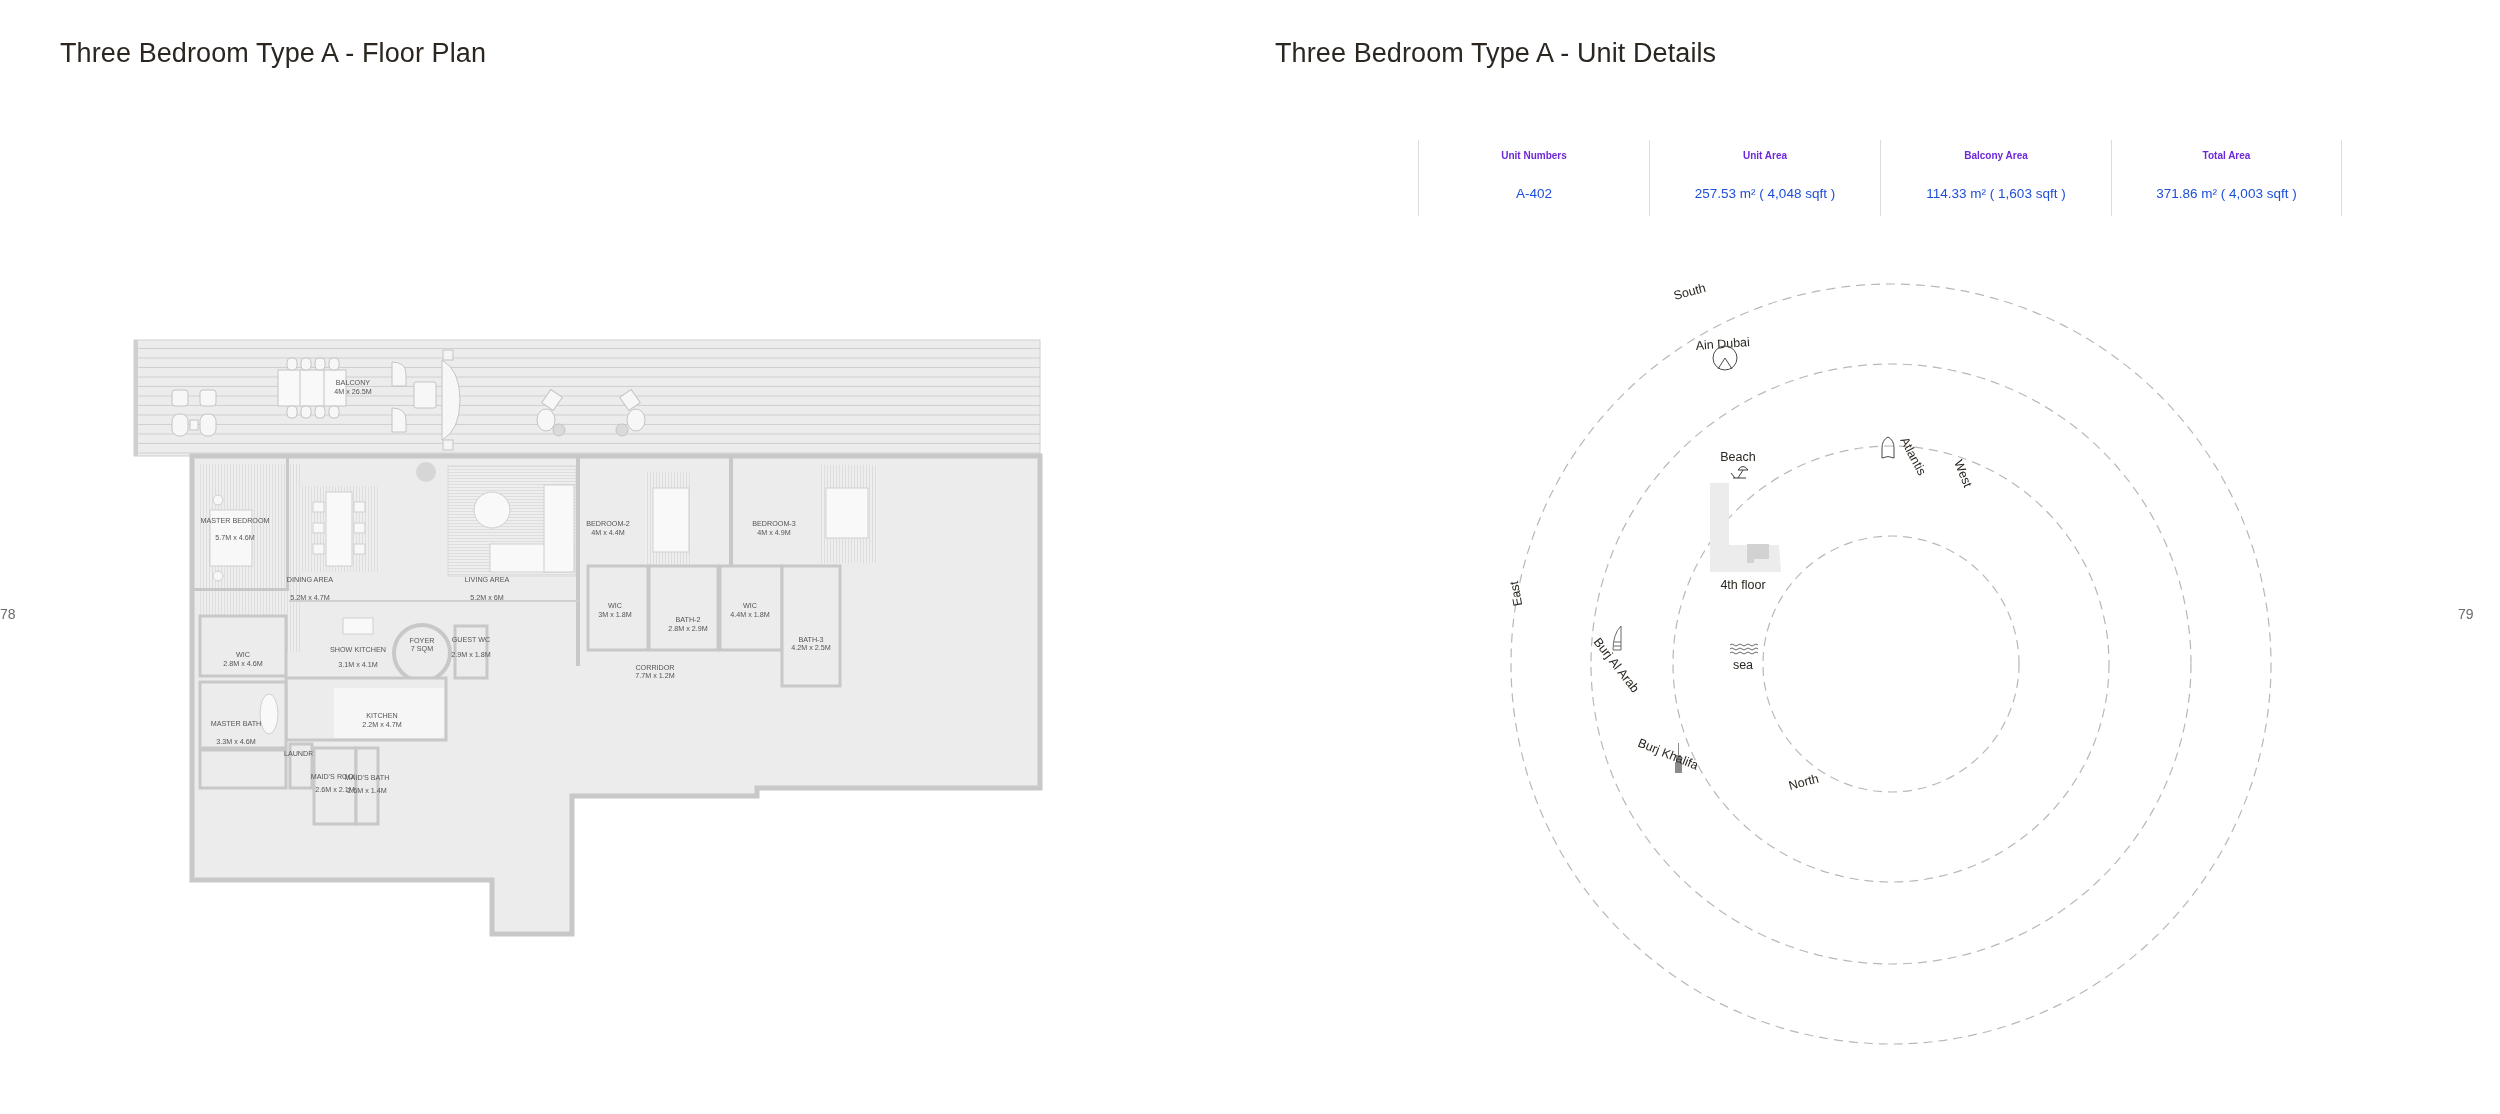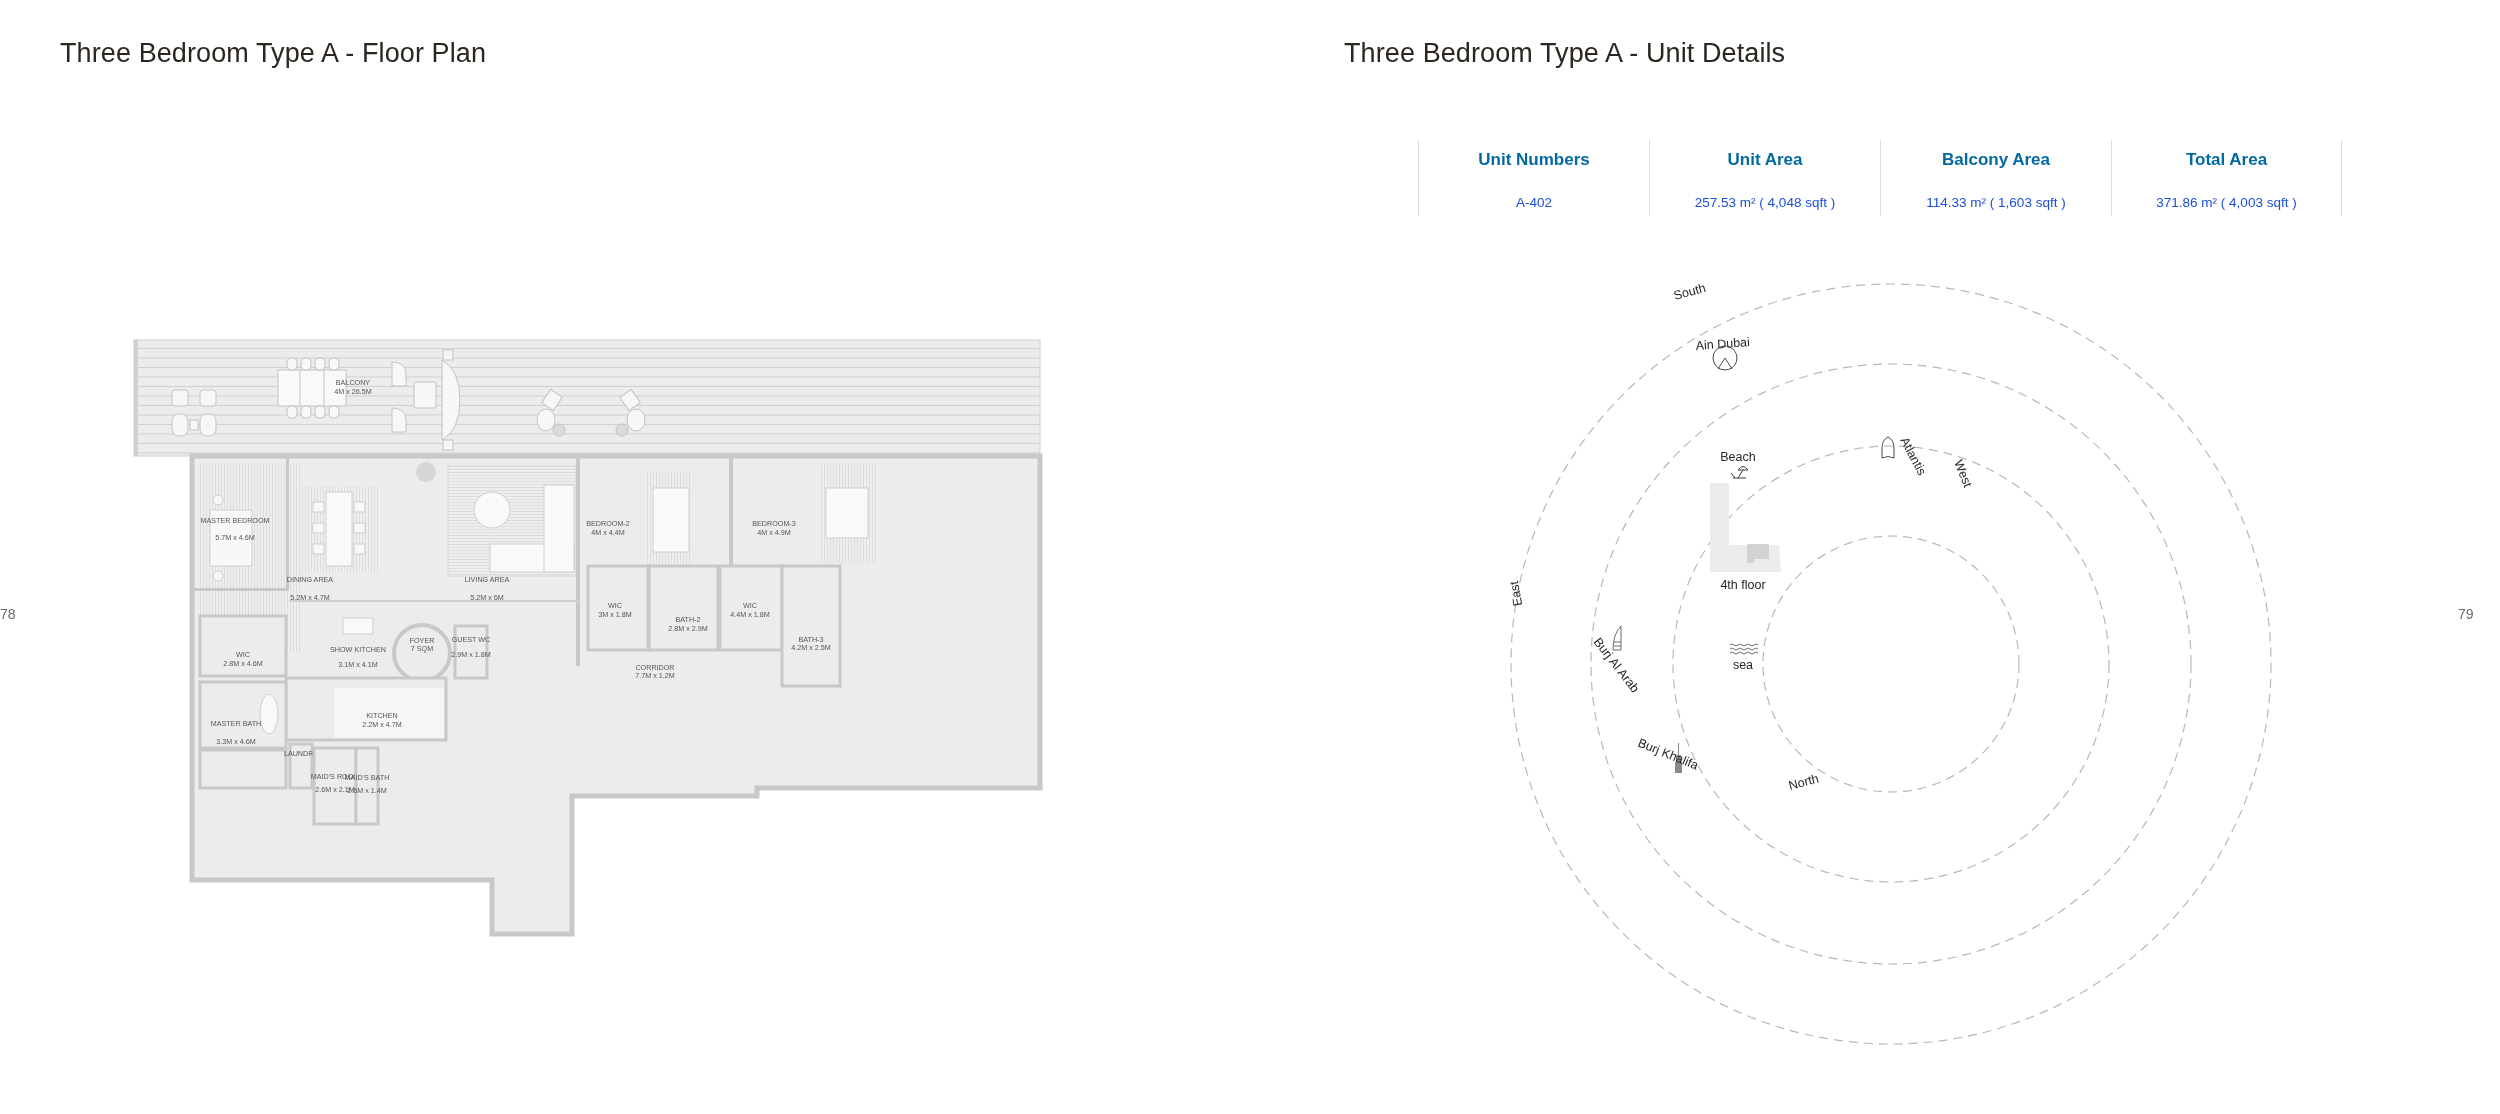--- a/index.html
+++ b/index.html
@@ -1,29 +1,29 @@
 <!DOCTYPE html>
 <html><head>
 <meta charset="utf-8">
 <style>
   html, body { margin:0; padding:0; background:#ffffff; }
   body { width:2500px; height:1114px; position:relative; overflow:hidden;
          font-family:"Liberation Sans", sans-serif; color:#2b2620; }
   .page-title { position:absolute; top:38px; font-size:27px; font-weight:400; color:#2b2620; letter-spacing:0.1px;margin-left:41px; }
   #left-title { left:19px; }
-  #right-title { left:1303px; }
+  #right-title { left:1234px; }
   .page-num { position:absolute; top:606px; font-size:14px; color:#6b6b6b; }
   #page-left { left:0px; }
   #page-right { left:2458px; }
 
   
   .details { position:absolute; left:1418px; top:140px; height:76px; display:flex; }
   .details .col { width:231px; border-left:1px solid #dcdcdc; text-align:center; box-sizing:border-box; }
   .details .col:last-child { border-right:1px solid #dcdcdc; }
-  .details .hd { margin-top:10px; font-size:17px; font-weight:700; color:#0369a1; }
+  .details .hd { margin-top:10px; font-size:10px; font-weight:700; color:#6d28d9; }
   .details .val { margin-top:25px; font-size:13.5px; color:#1d4ed8; }
 
   
   #floorplan { position:absolute; left:130px; top:330px; }
   .room-label { font-family:"Liberation Sans", sans-serif; font-size:7.2px; fill:#555; text-anchor:middle; }
 
   
   #viewmap { position:absolute; left:1480px; top:270px; }
   .vm-text { font-family:"Liberation Sans", sans-serif; font-size:12.5px; fill:#2b2620; }
 </style>

